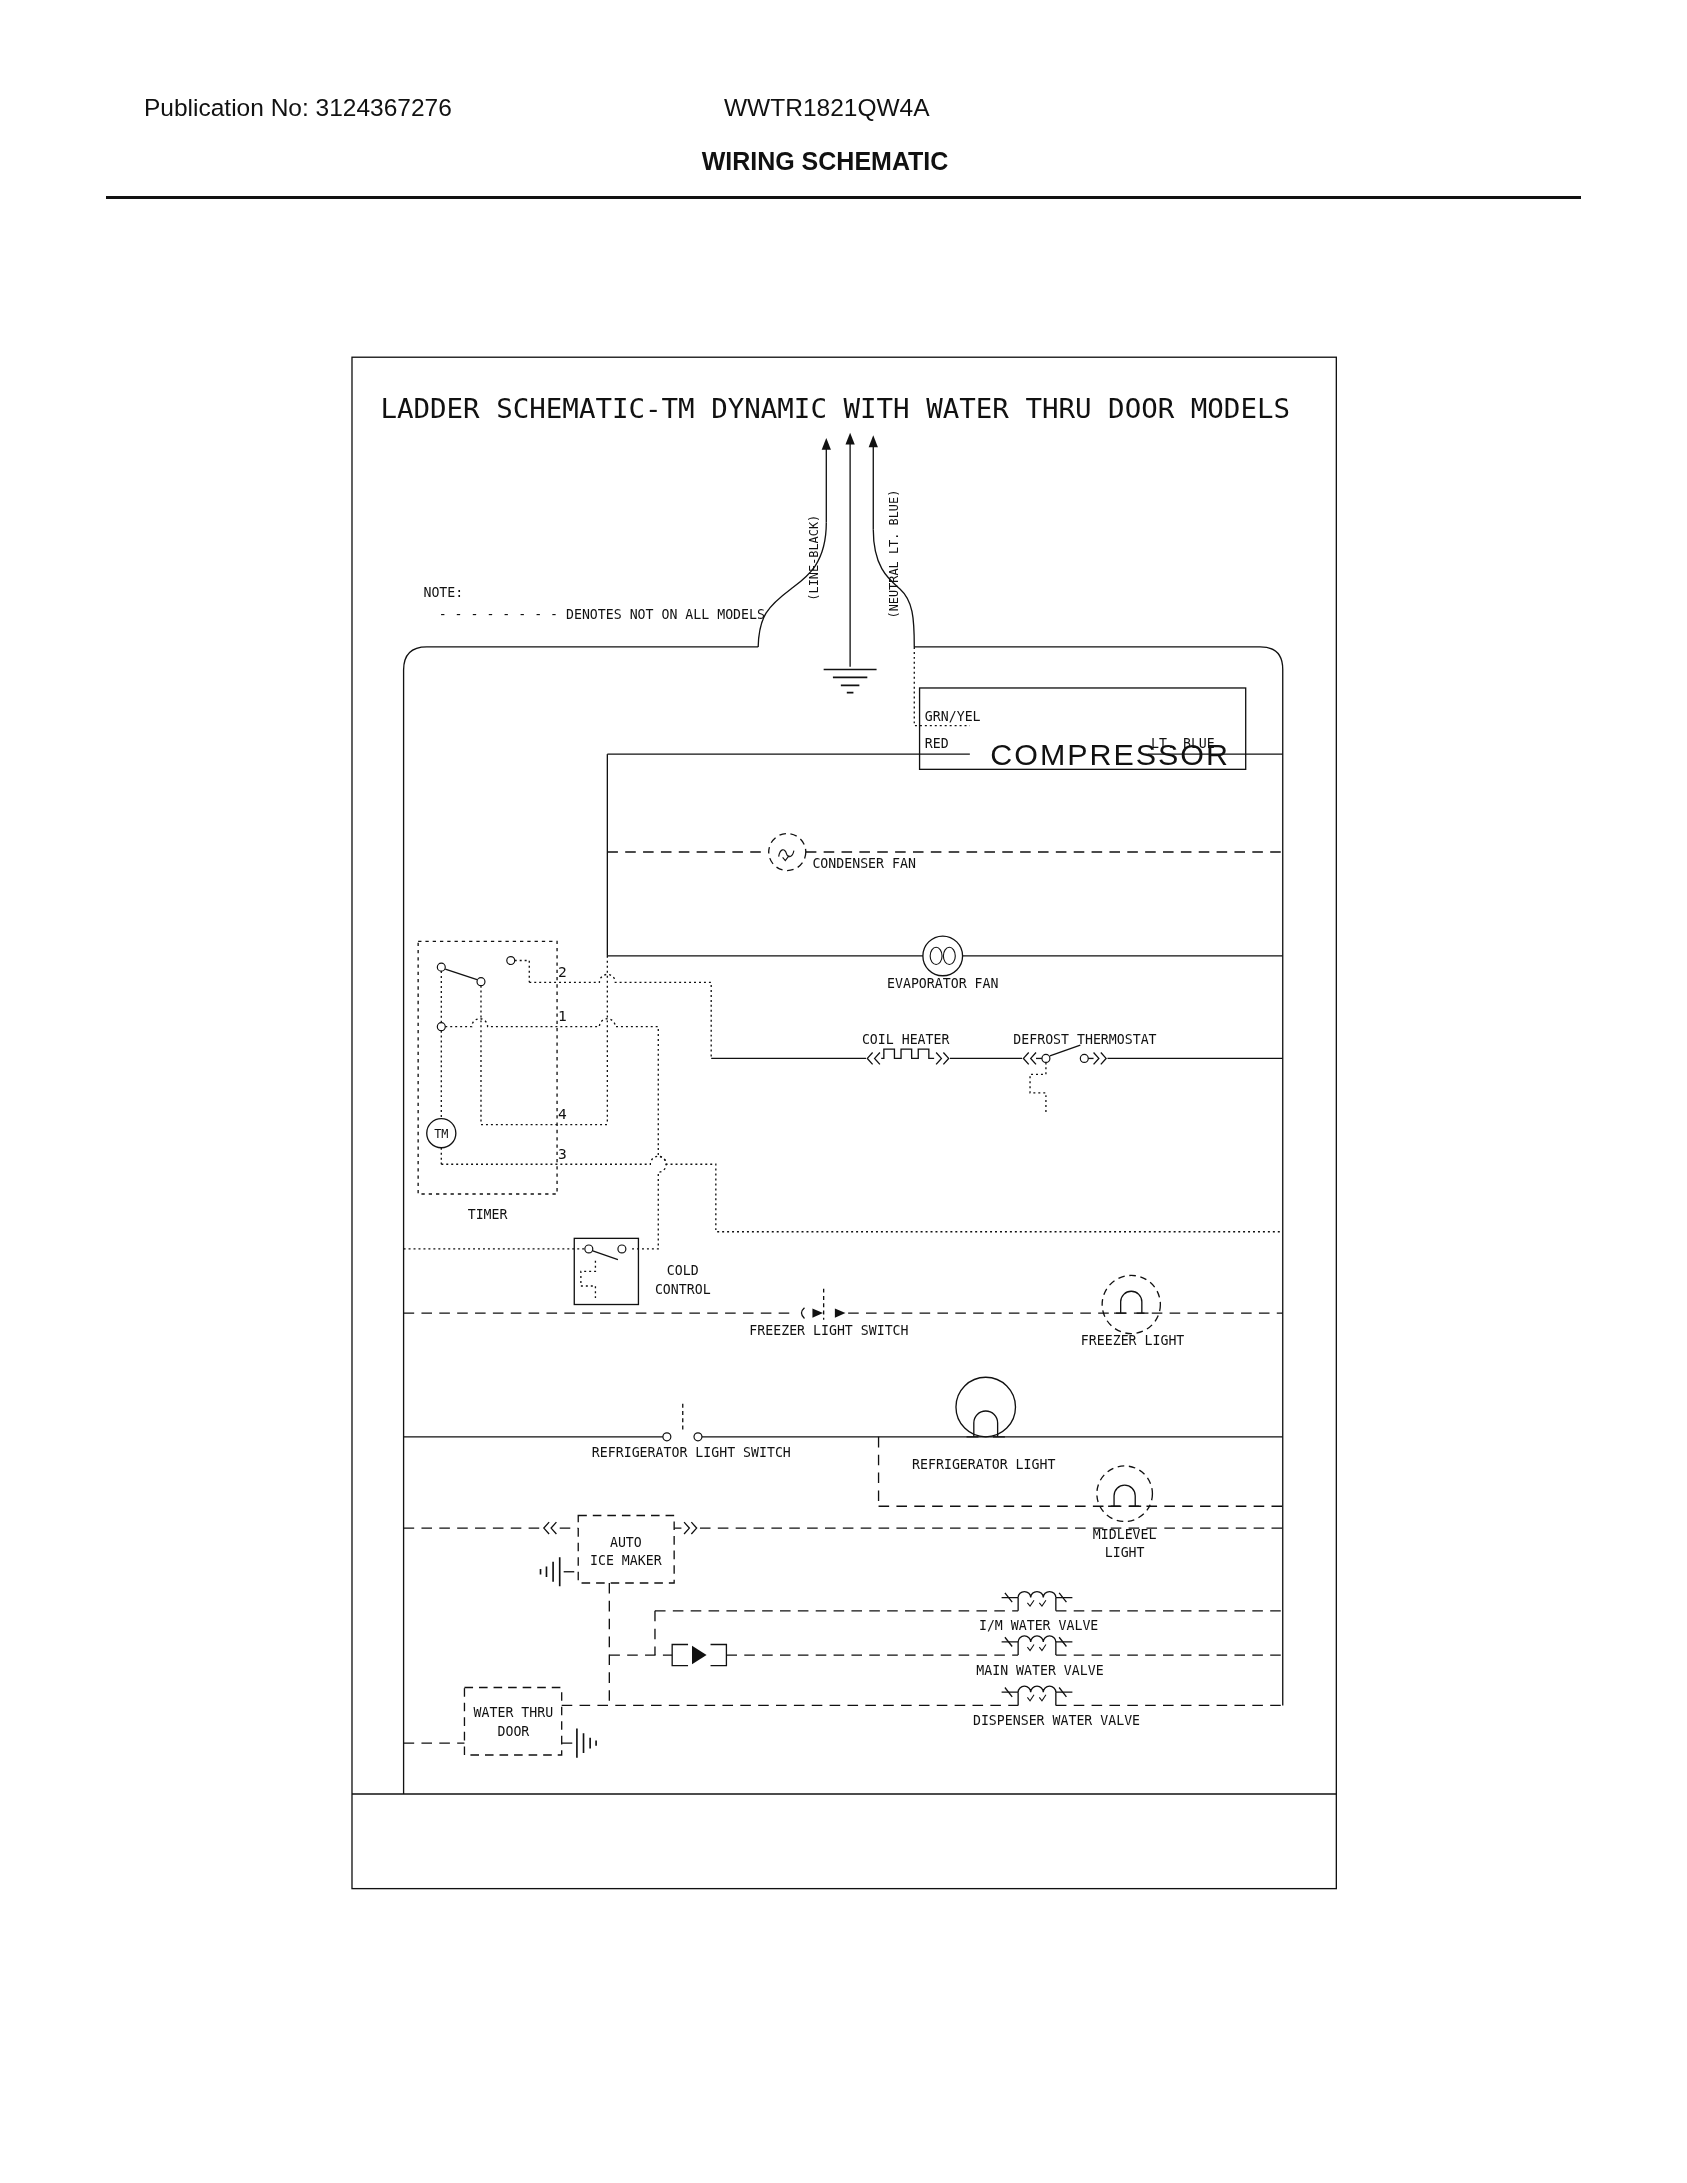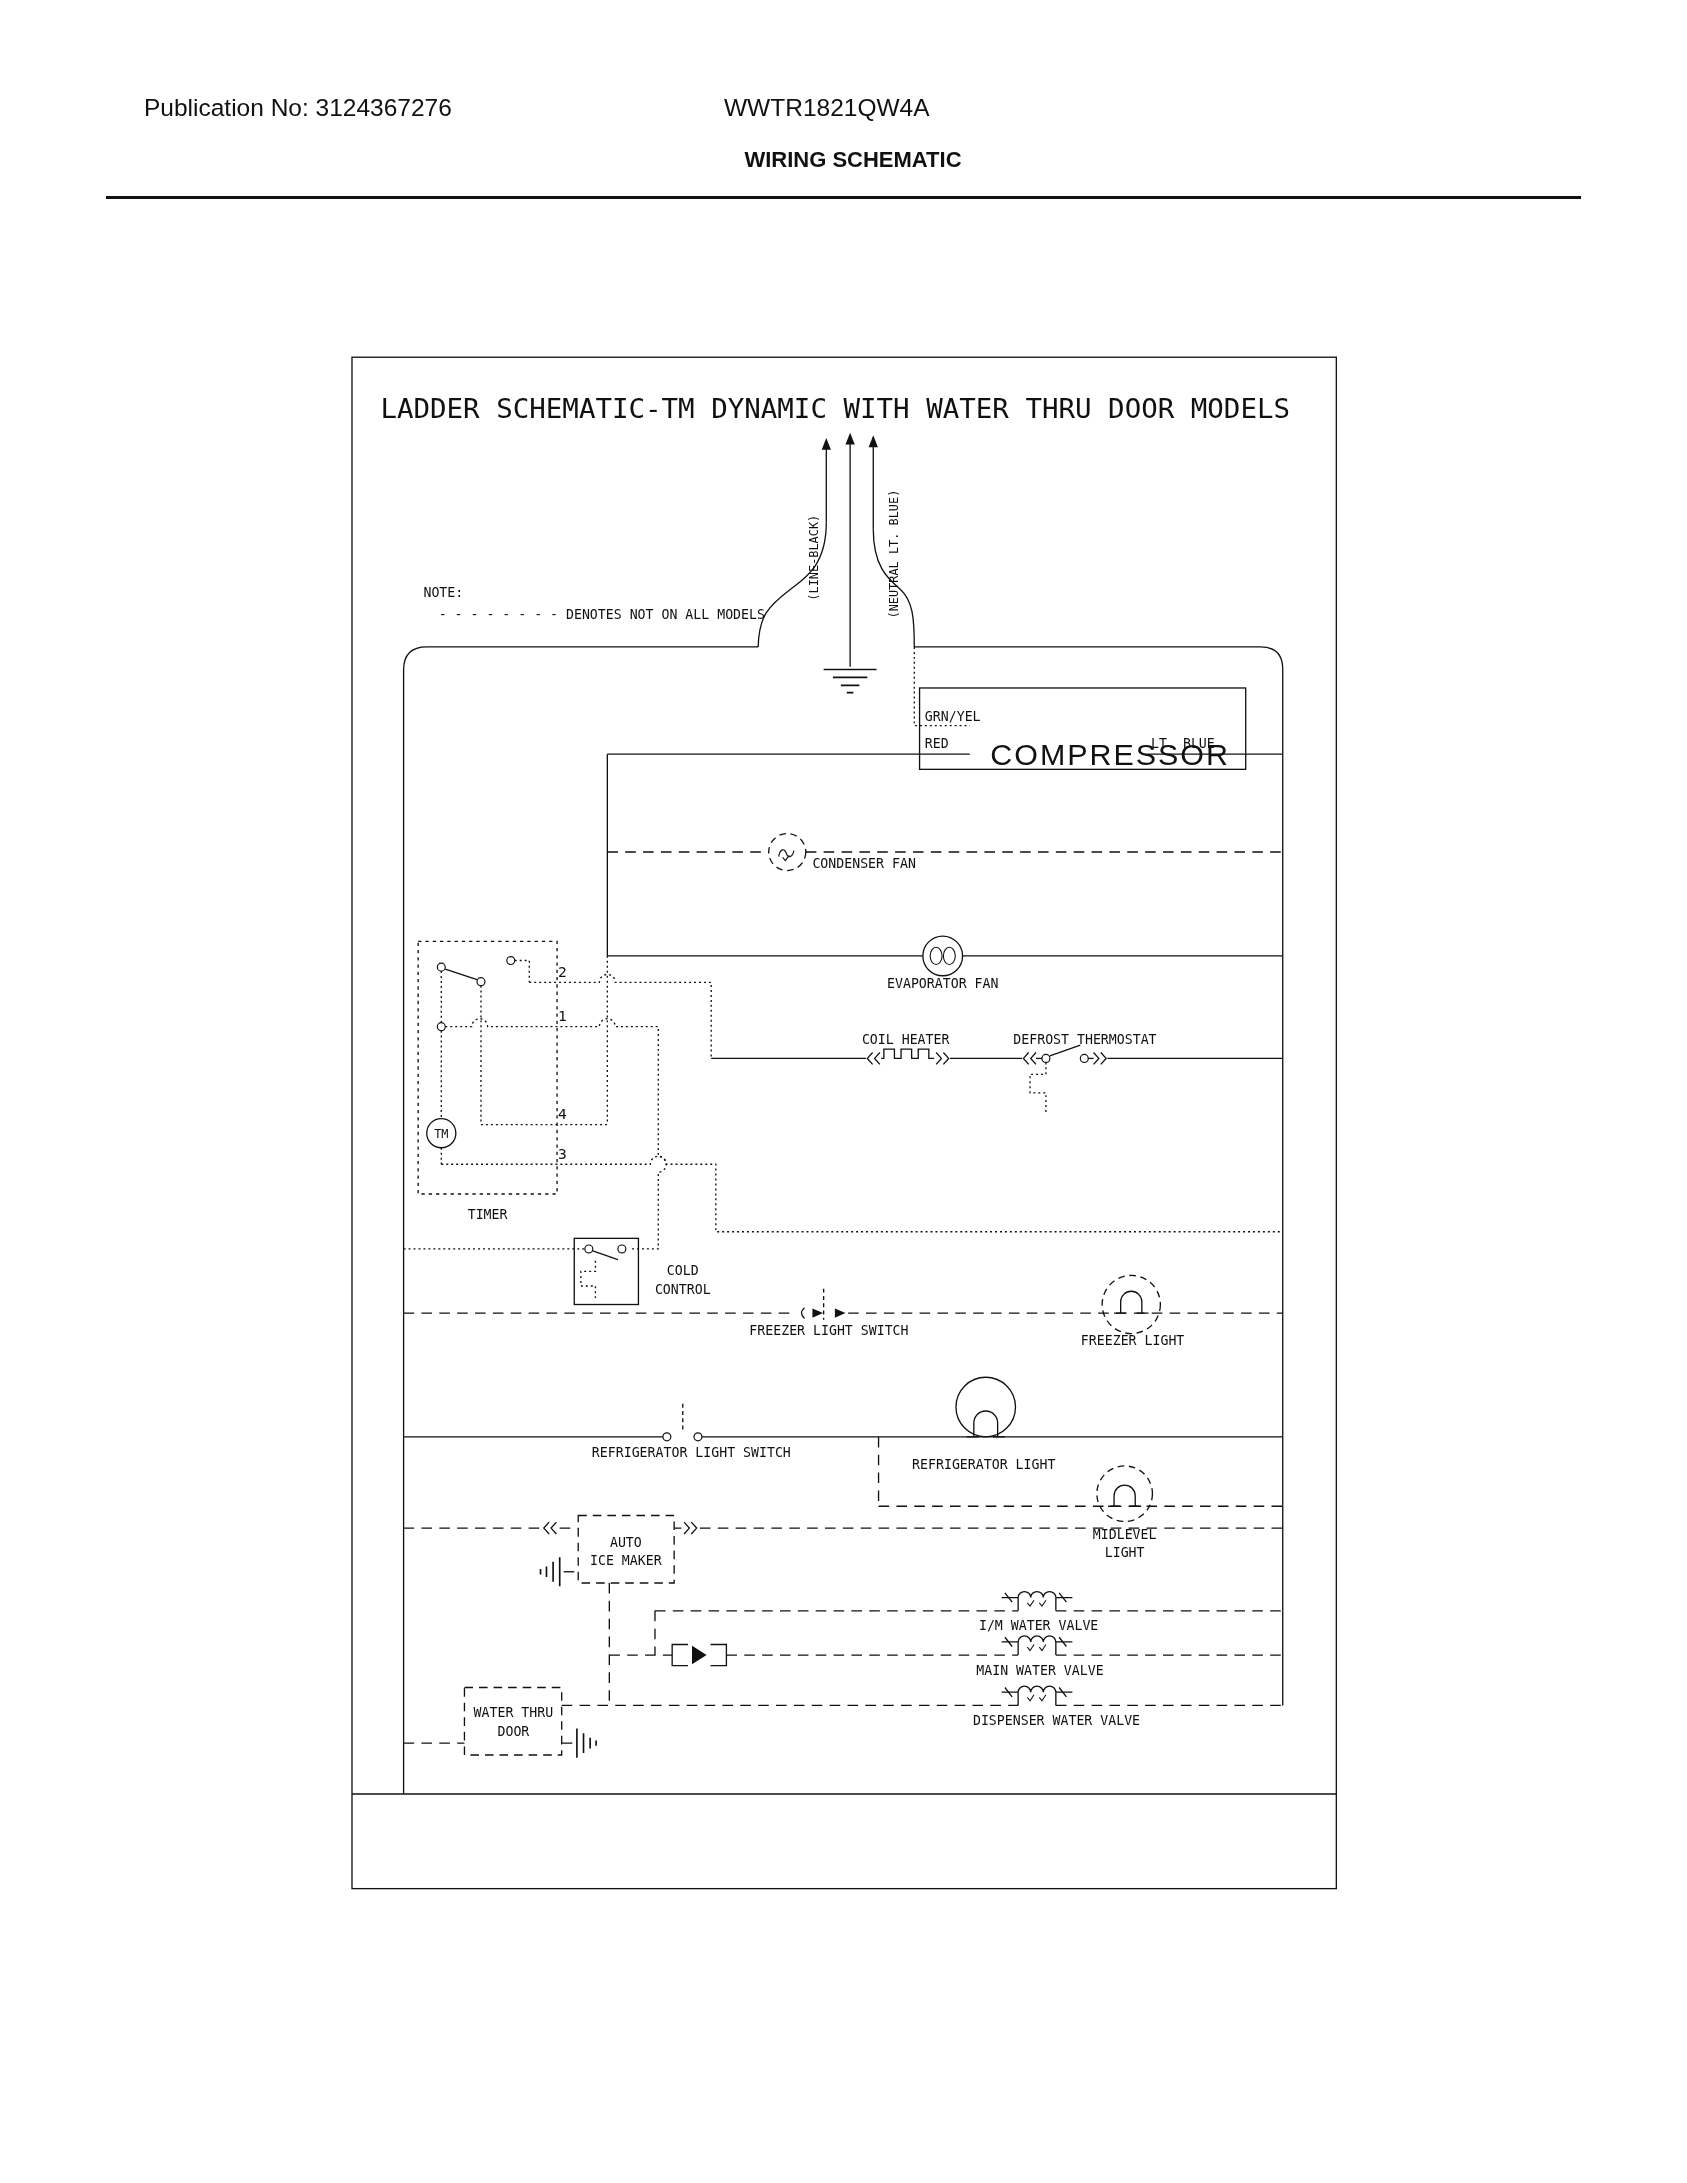--- a/index.html
+++ b/index.html
@@ -1,18 +1,18 @@
 <!DOCTYPE html>
 <html style="font-size:10.6px"><head>
 <meta charset="utf-8">
 <style>
   html,body{margin:0;padding:0;background:#ffffff;}
   body{width:1687px;height:2183px;position:relative;font-family:"Liberation Sans",sans-serif;color:#111;}
   .hdr-text{position:absolute;font-size:24.5px;color:#111;white-space:nowrap;}
-  #page-heading{position:absolute;left:701px;top:147px;width:304px;text-align:center;font-size:22px;font-weight:bold;}
+  #page-heading{position:absolute;left:673px;top:147px;width:304px;text-align:center;font-size:25px;font-weight:bold;}
   #hdr-rule{position:absolute;left:106px;top:196px;width:1475px;height:2.6px;background:#111;}
   svg{position:absolute;left:0;top:0;}
   svg text{font-family:"DejaVu Sans Mono","Liberation Mono",monospace;fill:#111;}
   .ln{stroke:#111;stroke-width:2;fill:none;}
   .ln3{stroke:#111;stroke-width:2.5;fill:none;}
   .dash{stroke-dasharray:16 11;}
   .cir-dash{stroke-dasharray:10 7;}
   .dotbox{stroke-dasharray:5 6;}
   .boxdash{stroke-dasharray:13 9;}
   .dot{stroke-dasharray:3 4.5;}

